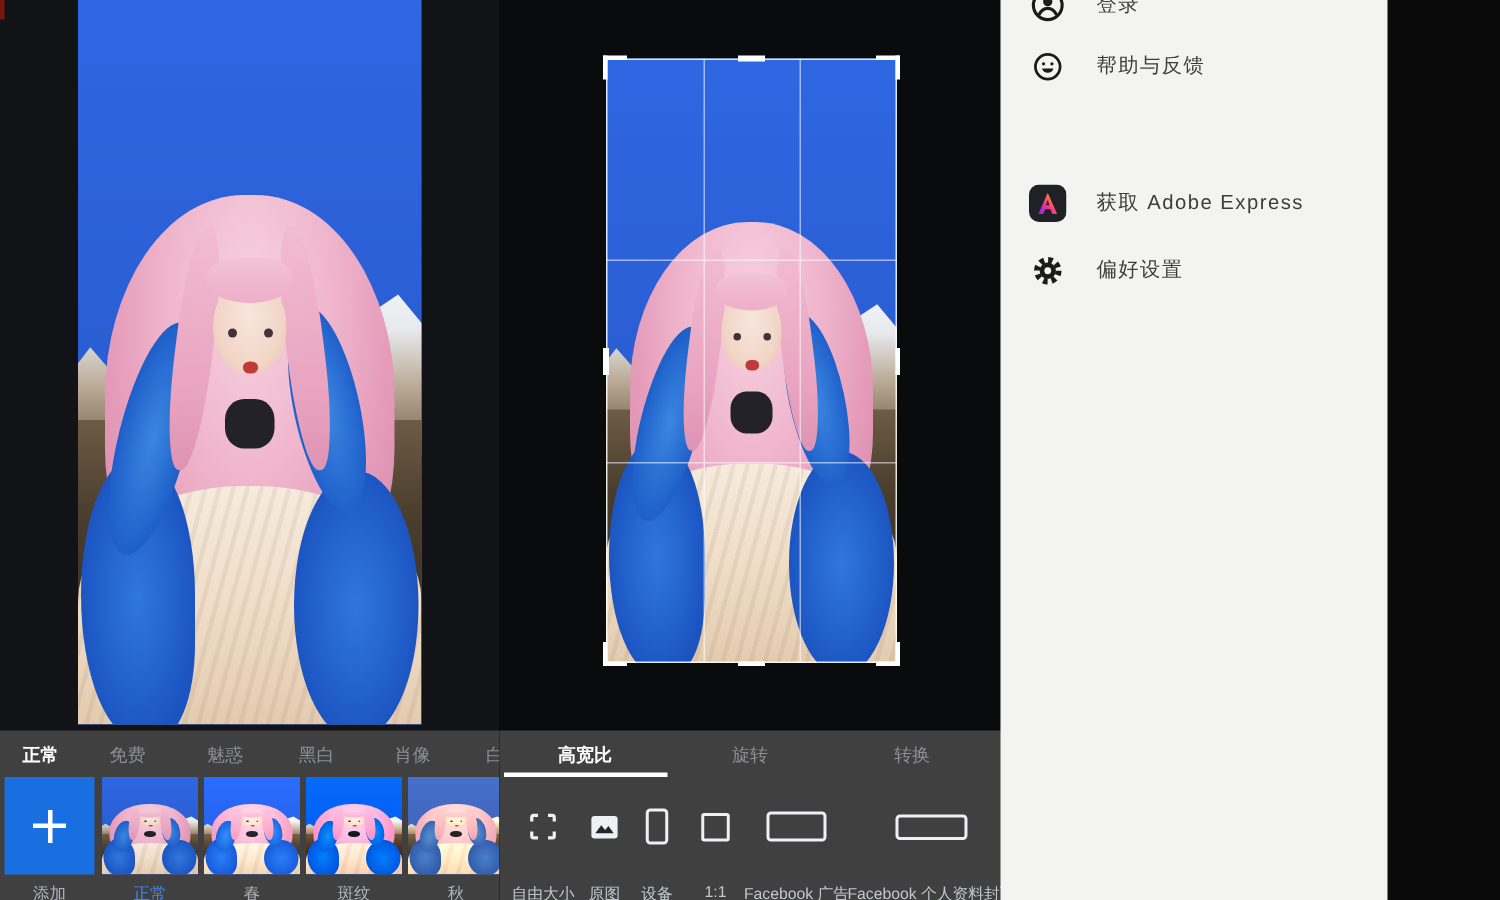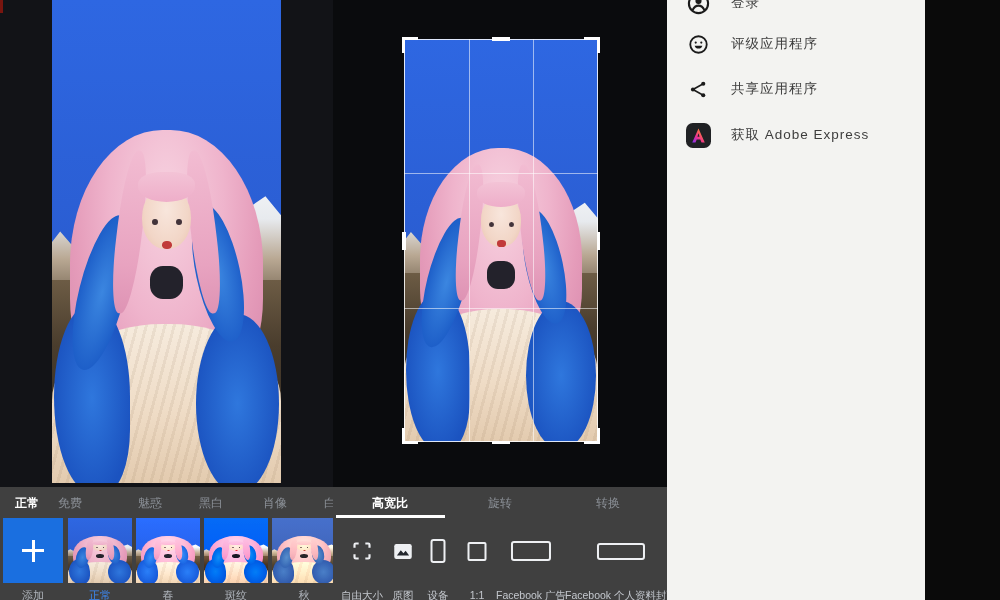--- a/index.html
+++ b/index.html
@@ -130,21 +130,21 @@
         <i class="ph strand-r"></i>
         <i class="ph face"></i>
         <i class="ph bangs"></i>
         <i class="ph eye-l"></i>
         <i class="ph eye-r"></i>
         <i class="ph lips"></i>
       </div>
 
     <div class="panel looks-panel">
       <span class="tab sel" style="left:27px">正常</span>
-      <span class="tab" style="left:70px">免费</span>
+      <span class="tab" style="left:85px">免费</span>
       <span class="tab" style="left:150px">魅惑</span>
       <span class="tab" style="left:211px">黑白</span>
       <span class="tab" style="left:275px">肖像</span>
       <span class="tab" style="left:330px">白</span>
 
       <div class="add-cell">
         <div class="add-btn">
           <span class="plus"></span>
         </div>
         <div class="thumb-label">添加</div>
@@ -350,49 +350,48 @@
 
     <div class="menu-item" style="top:22px">
       <span class="menu-ic">
         <svg viewBox="0 0 24 24" width="21" height="21">
           <circle cx="12" cy="12" r="9.4" fill="none" stroke="#1b1b1b" stroke-width="2.1"></circle>
           <circle cx="8.8" cy="9.8" r="1.25" fill="#1b1b1b"></circle>
           <circle cx="15.2" cy="9.8" r="1.25" fill="#1b1b1b"></circle>
           <path d="M7.6 13.4 a4.6 4.6 0 0 0 8.8 0 z" fill="#1b1b1b"></path>
         </svg>
       </span>
-      <span class="menu-label">评级应用程序</span>
-    </div>
-
-    <div class="menu-item" style="top:67px">
-      <span class="menu-ic">
-        <svg viewBox="0 0 24 24" width="19" height="19">
-          <path d="M5 12 L18 4.8 M5 12 L18 19.2" stroke="#1b1b1b" stroke-width="2" fill="none"></path>
-          <circle cx="5" cy="12" r="2.6" fill="#1b1b1b"></circle>
-          <circle cx="18" cy="4.8" r="2.6" fill="#1b1b1b"></circle>
-          <circle cx="18" cy="19.2" r="2.6" fill="#1b1b1b"></circle>
-        </svg>
-      </span>
-      <span class="menu-label">共享应用程序</span>
-    </div>
+      <span class="menu-label">帮助与反馈</span>
+    </div>
+
 
     <div class="menu-item" style="top:113px">
       <span class="menu-ic">
         <svg viewBox="0 0 24 24" width="25" height="25">
           <defs>
             <linearGradient id="axg" x1="0" y1="1" x2="1" y2="0">
               <stop offset="0" stop-color="#7b2ff7"></stop>
               <stop offset="0.4" stop-color="#f0338d"></stop>
               <stop offset="0.75" stop-color="#ff7a3d"></stop>
               <stop offset="1" stop-color="#ffd43b"></stop>
             </linearGradient>
           </defs>
           <rect x="0" y="0" width="24" height="24" rx="6.5" fill="#202124"></rect>
           <path d="M12 5.2 L18 18.8 H14.9 L13.7 15.9 H10.3 L9.1 18.8 H6 Z M12 9.8 L11 13.3 H13 Z" fill="url(#axg)" fill-rule="evenodd"></path>
         </svg>
       </span>
       <span class="menu-label">获取 Adobe Express</span>
     </div>
 
+    <div class="menu-item" style="top:158px">
+      <span class="menu-ic">
+        <svg viewBox="0 0 24 24" width="21" height="21">
+          <circle cx="12" cy="12" r="8.2" fill="none" stroke="#1b1b1b" stroke-width="4.6" stroke-dasharray="3.4 3.05"></circle>
+          <circle cx="12" cy="12" r="6.2" fill="#1b1b1b"></circle>
+          <circle cx="12" cy="12" r="2.6" fill="#f3f3f1"></circle>
+        </svg>
+      </span>
+      <span class="menu-label">偏好设置</span>
+    </div>
 
 
   </aside>
 </div>
 
 </body></html>

